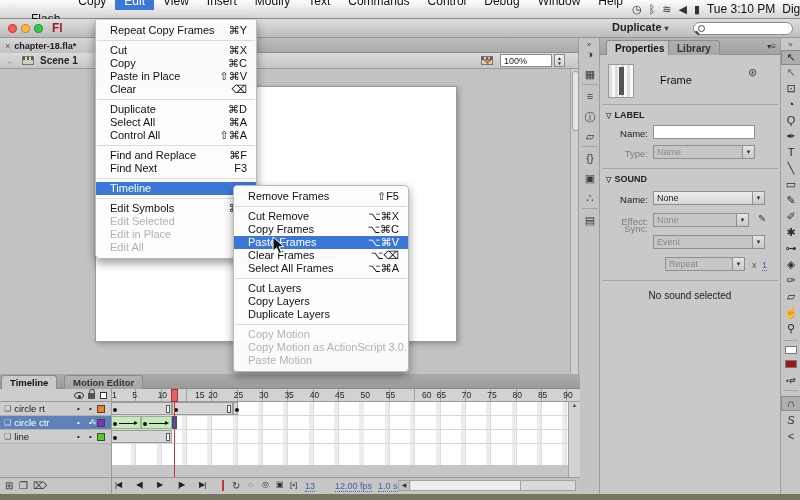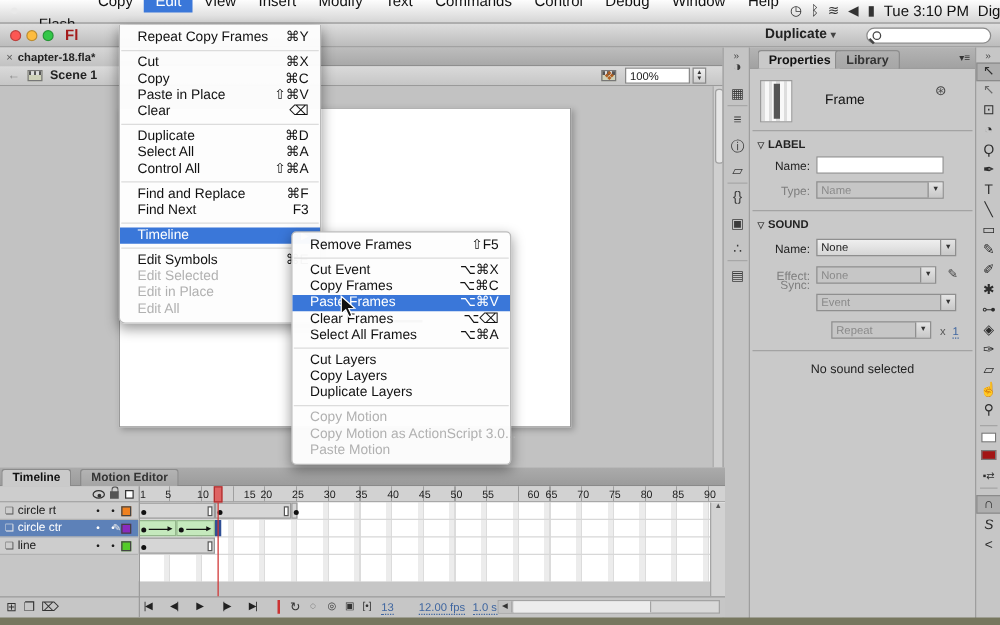--- a/index.html
+++ b/index.html
@@ -500,21 +500,21 @@
         <span class="lbl">Edit All</span>
       </div>
     </div>
   <div id="timeline-submenu" class="menu">
       <div class="mrow">
         <span class="lbl">Remove Frames</span>
         <span class="key">⇧F5</span>
       </div>
       <div class="msep"></div>
       <div class="mrow">
-        <span class="lbl">Cut Event</span>
+        <span class="lbl">Cut Remove</span>
         <span class="key">⌥⌘X</span>
       </div>
       <div class="mrow">
         <span class="lbl">Copy Frames</span>
         <span class="key">⌥⌘C</span>
       </div>
       <div class="mrow hl">
         <span class="lbl">Paste Frames</span>
         <span class="key">⌥⌘V</span>
       </div>

